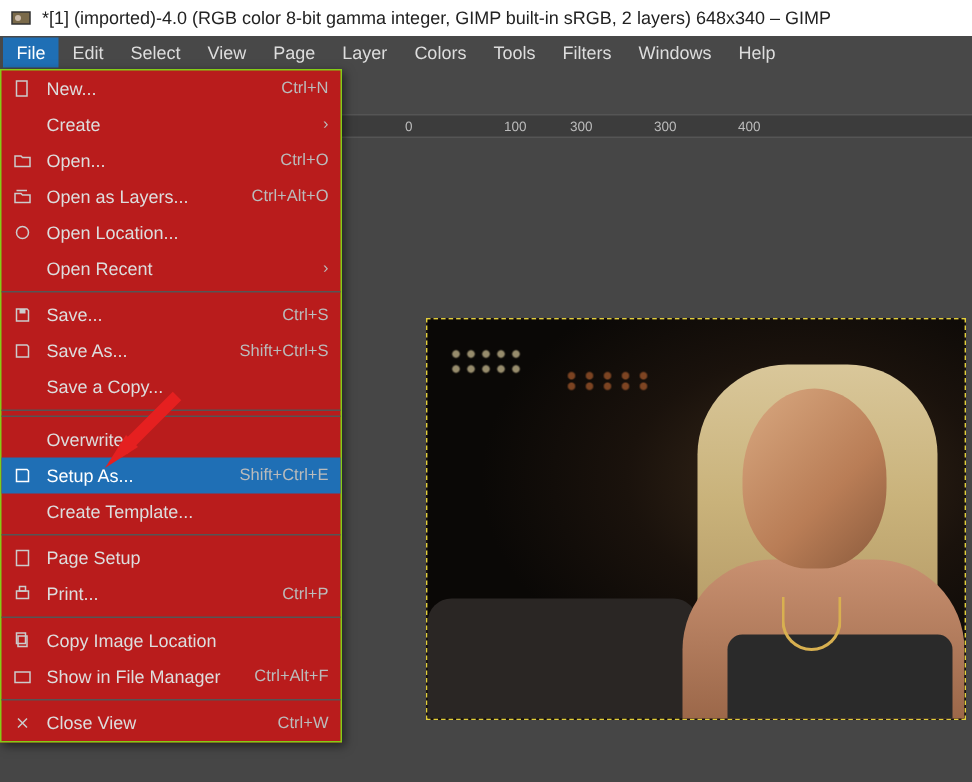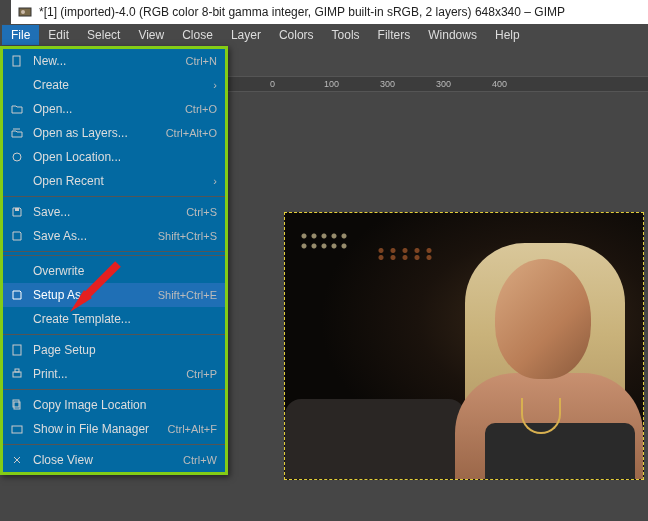--- a/index.html
+++ b/index.html
@@ -1,36 +1,36 @@
 <!DOCTYPE html>
 <html><head>
 <meta charset="utf-8">
 <style>
   * { margin: 0; padding: 0; box-sizing: border-box; font-family: "Segoe UI", Tahoma, sans-serif; }
   body { background: #464646; width: 648px; height: 521px; overflow: hidden; position: relative; }
-  .titlebar { background: #fff; height: 24px; display: flex; align-items: center; padding: 0 6px; font-size: 12px; color: #222; margin-left: 11px; }
+  .titlebar { background: #fff; height: 24px; display: flex; align-items: center; padding: 0 6px; font-size: 12px; color: #222; }
   .titlebar .icon { width: 16px; height: 16px; margin-right: 6px; display: inline-flex; align-items: center; justify-content: center; }
   .menubar { background: #484848; height: 22px; display: flex; align-items: center; padding: 0 2px; font-size: 12px; color: #ddd; }
   .menubar .item { padding: 3px 9px; cursor: default; }
   .menubar .item.active { background: #1f6fb5; color: #fff; }
   .toolbar-area { background: #484848; height: 30px; position: relative; }
   .ruler-h { background: #3c3c3c; height: 16px; position: absolute; top: 76px; left: 16px; right: 0; font-size: 9px; color: #bbb; border-top: 1px solid #555; border-bottom: 1px solid #555; }
   .ruler-h .tick { position: absolute; top: 2px; }
   .canvas-area { position: absolute; top: 92px; left: 16px; right: 0; bottom: 0; background: #464646; }
   .image-frame { position: absolute; top: 120px; left: 268px; width: 360px; height: 268px; border: 1px dashed #e3cf3a; background: #1a1410; overflow: hidden; }
   .photo { width: 100%; height: 100%; position: relative; background: radial-gradient(ellipse 60% 55% at 70% 40%, #3a2a1a 0%, #1a120c 55%, #0a0806 100%); }
   .head { position: absolute; top: 46px; left: 210px; width: 96px; height: 120px; border-radius: 50% 50% 45% 45%; background: linear-gradient(135deg,#d9a981 0%, #b97d56 60%, #8a5a3c 100%); }
   .hair { position: absolute; top: 30px; left: 180px; width: 160px; height: 230px; border-radius: 60px 60px 40px 40px; background: linear-gradient(180deg,#d9c79a 0%, #c9b27a 40%, #a88b5a 100%); }
   .shoulders { position: absolute; top: 160px; left: 170px; width: 188px; height: 110px; border-radius: 60px 60px 0 0; background: linear-gradient(180deg,#c89070 0%, #9a6648 100%); }
   .top { position: absolute; top: 210px; left: 200px; width: 150px; height: 60px; background: #2a2a2a; border-radius: 10px 10px 0 0; }
   .necklace { position: absolute; top: 185px; left: 236px; width: 40px; height: 36px; border: 2px solid #d8b050; border-top: none; border-radius: 0 0 20px 20px; }
   .couch { position: absolute; bottom: 0; left: 0; width: 180px; height: 80px; background: #2a2624; border-radius: 16px 16px 0 0; }
   .lights1 { position: absolute; top: 18px; left: 14px; width: 50px; height: 20px; background: radial-gradient(circle,#f5e4b0 2px,transparent 3px); background-size: 10px 10px; opacity: 0.6; }
   .lights2 { position: absolute; top: 34px; left: 90px; width: 60px; height: 14px; background: radial-gradient(circle,#e67a3a 2px,transparent 3px); background-size: 12px 7px; opacity: 0.5; }
-  .dropdown { position: absolute; top: 46px; left: 0; width: 228px; background: #0369a1; border: 3px solid #84cc16; box-shadow: 2px 2px 6px rgba(0,0,0,0.5); font-size: 12px; color: #ddd; z-index: 100; }
+  .dropdown { position: absolute; top: 46px; left: 0; width: 228px; background: #b91c1c; border: 1px solid #84cc16; box-shadow: 2px 2px 6px rgba(0,0,0,0.5); font-size: 12px; color: #ddd; z-index: 100; }
   .dropdown .row { display: flex; align-items: center; height: 24px; padding: 0 8px 0 6px; cursor: default; }
   .dropdown .row.highlight { background: #1f6fb5; color: #fff; }
   .dropdown .row .mi-icon { width: 16px; height: 16px; margin-right: 8px; display: inline-flex; align-items: center; justify-content: center; color: #ccc; }
   .dropdown .row .label { flex: 1; white-space: nowrap; }
   .dropdown .row .accel { color: #bbb; font-size: 11px; white-space: nowrap; }
   .dropdown .row .sub { color: #bbb; font-size: 11px; }
   .dropdown .sep { height: 1px; background: #555; margin: 3px 0; }
   .arrow { position: absolute; top: 256px; left: 68px; z-index: 200; pointer-events: none; }
   svg { display: block; }
 </style>
@@ -45,34 +45,34 @@
       </svg>
   </span>
   <span>*[1] (imported)-4.0 (RGB color 8-bit gamma integer, GIMP built-in sRGB, 2 layers) 648x340 – GIMP</span>
 </div>
 
 <div class="menubar">
   <span class="item active">File</span>
   <span class="item">Edit</span>
   <span class="item">Select</span>
   <span class="item">View</span>
-  <span class="item">Close</span>
+  <span class="item">Page</span>
   <span class="item">Layer</span>
   <span class="item">Colors</span>
   <span class="item">Tools</span>
   <span class="item">Filters</span>
   <span class="item">Windows</span>
   <span class="item">Help</span>
 </div>
 
 <div class="toolbar-area"></div>
 
 <div class="ruler-h">
   <span class="tick" style="left:254px">0</span>
-  <span class="tick" style="left:308px">100</span>
+  <span class="tick" style="left:320px">100</span>
   <span class="tick" style="left:364px">300</span>
   <span class="tick" style="left:420px">300</span>
   <span class="tick" style="left:476px">400</span>
 </div>
 
 <div class="canvas-area">
   <div class="image-frame">
     <div class="photo">
       <div class="lights1"></div>
         <div class="lights2"></div>
@@ -146,20 +146,24 @@
     </div>
   <div class="row">
       <span class="mi-icon">
         <svg width="12" height="12" viewBox="0 0 12 12">
           <path d="M2 2h7l1 1v7H2z" fill="none" stroke="#ccc"></path>
         </svg>
       </span>
       <span class="label">Save As...</span>
       <span class="accel">Shift+Ctrl+S</span>
     </div>
+  <div class="row">
+      <span class="mi-icon"></span>
+      <span class="label">Save a Copy...</span>
+    </div>
   <div class="sep"></div>
   <div class="sep"></div>
   <div class="row">
       <span class="mi-icon"></span>
       <span class="label">Overwrite</span>
     </div>
   <div class="row highlight">
       <span class="mi-icon">
         <svg width="12" height="12" viewBox="0 0 12 12">
           <path d="M2 2h7l1 1v7H2z" fill="none" stroke="#fff"></path>

